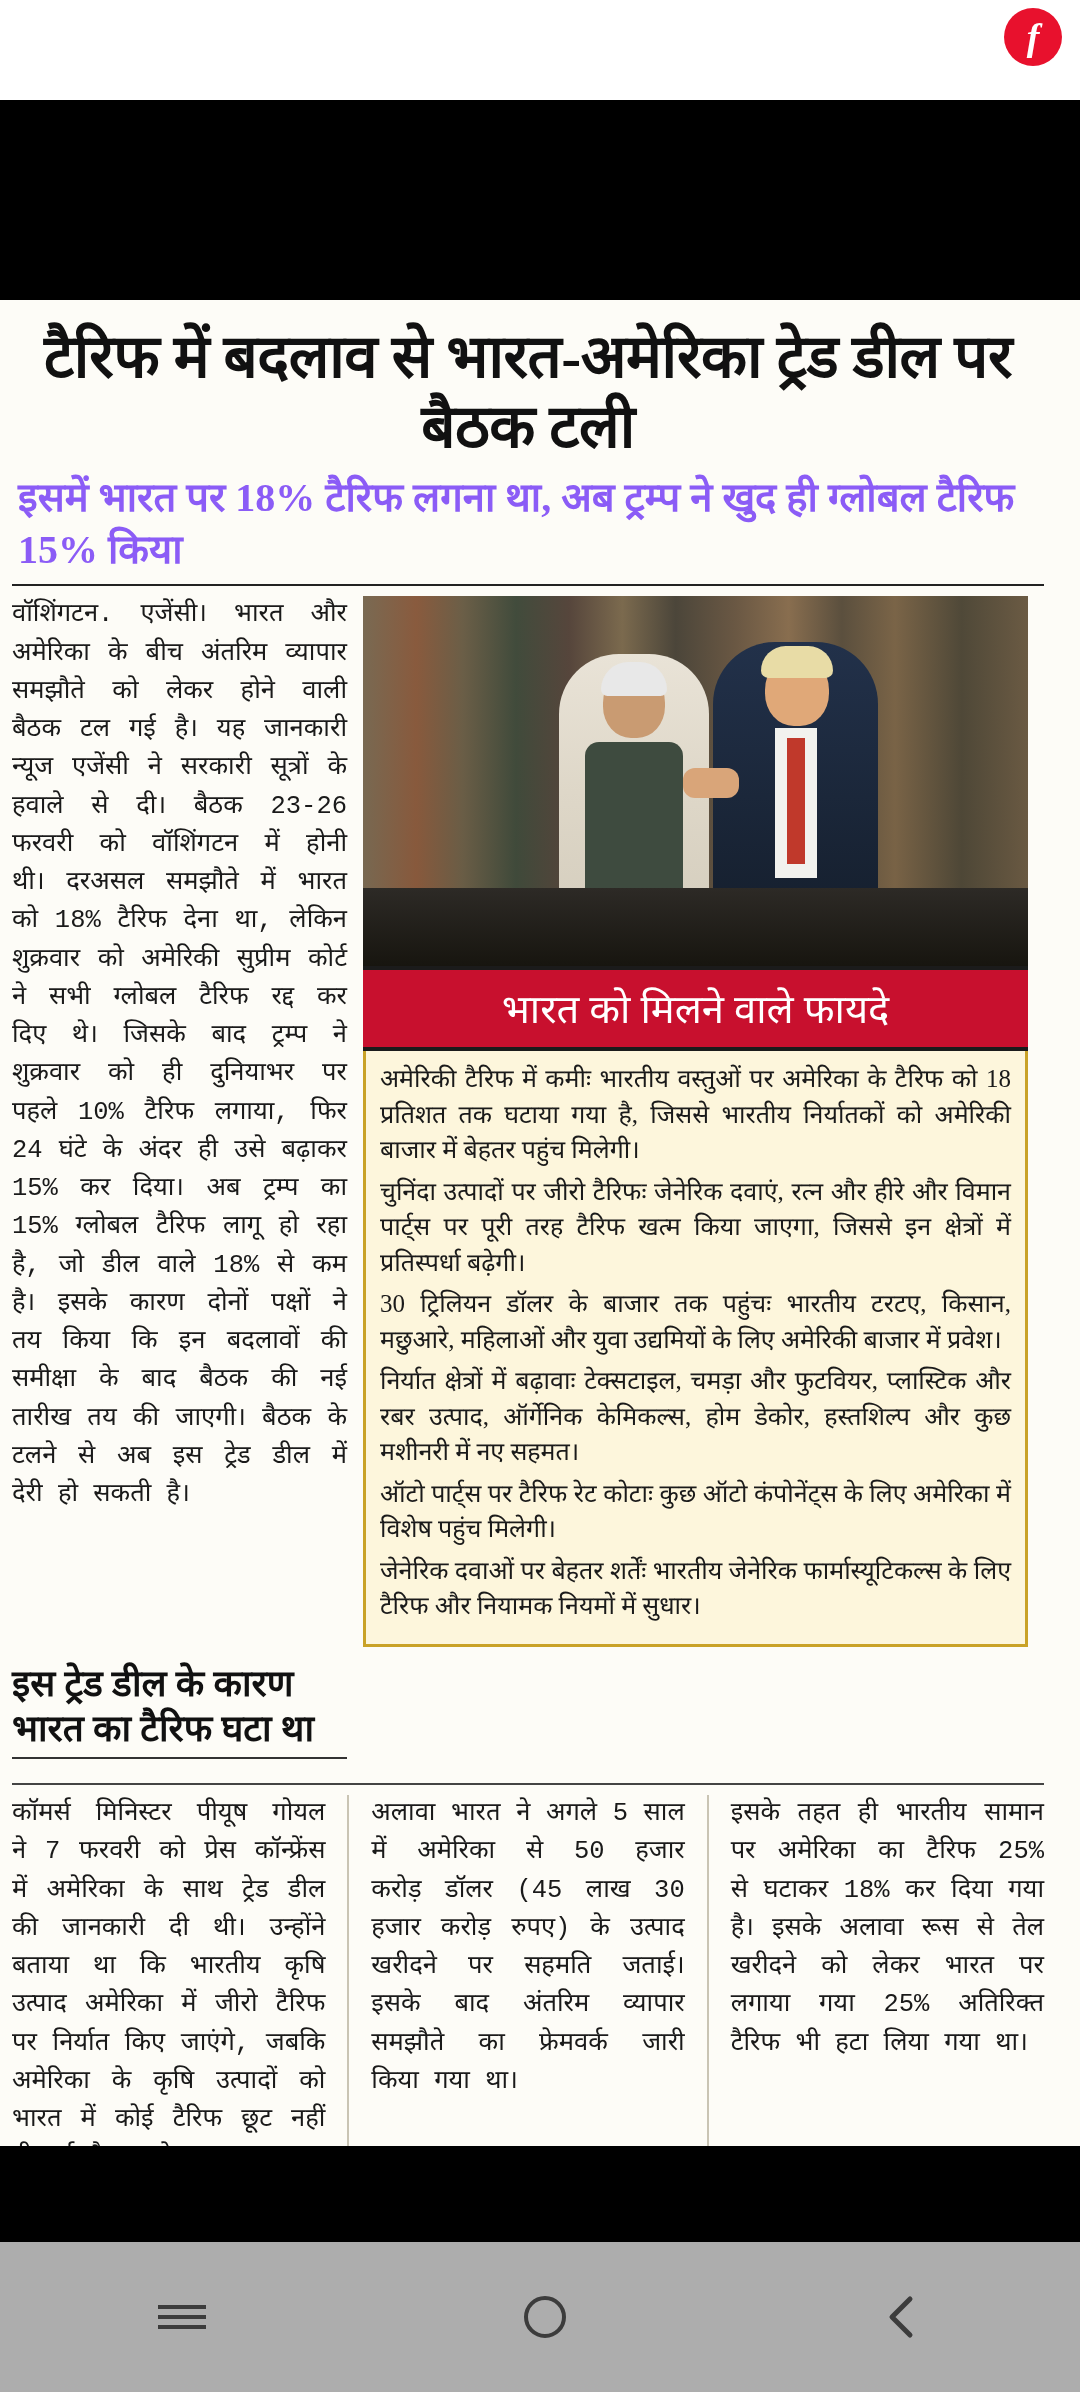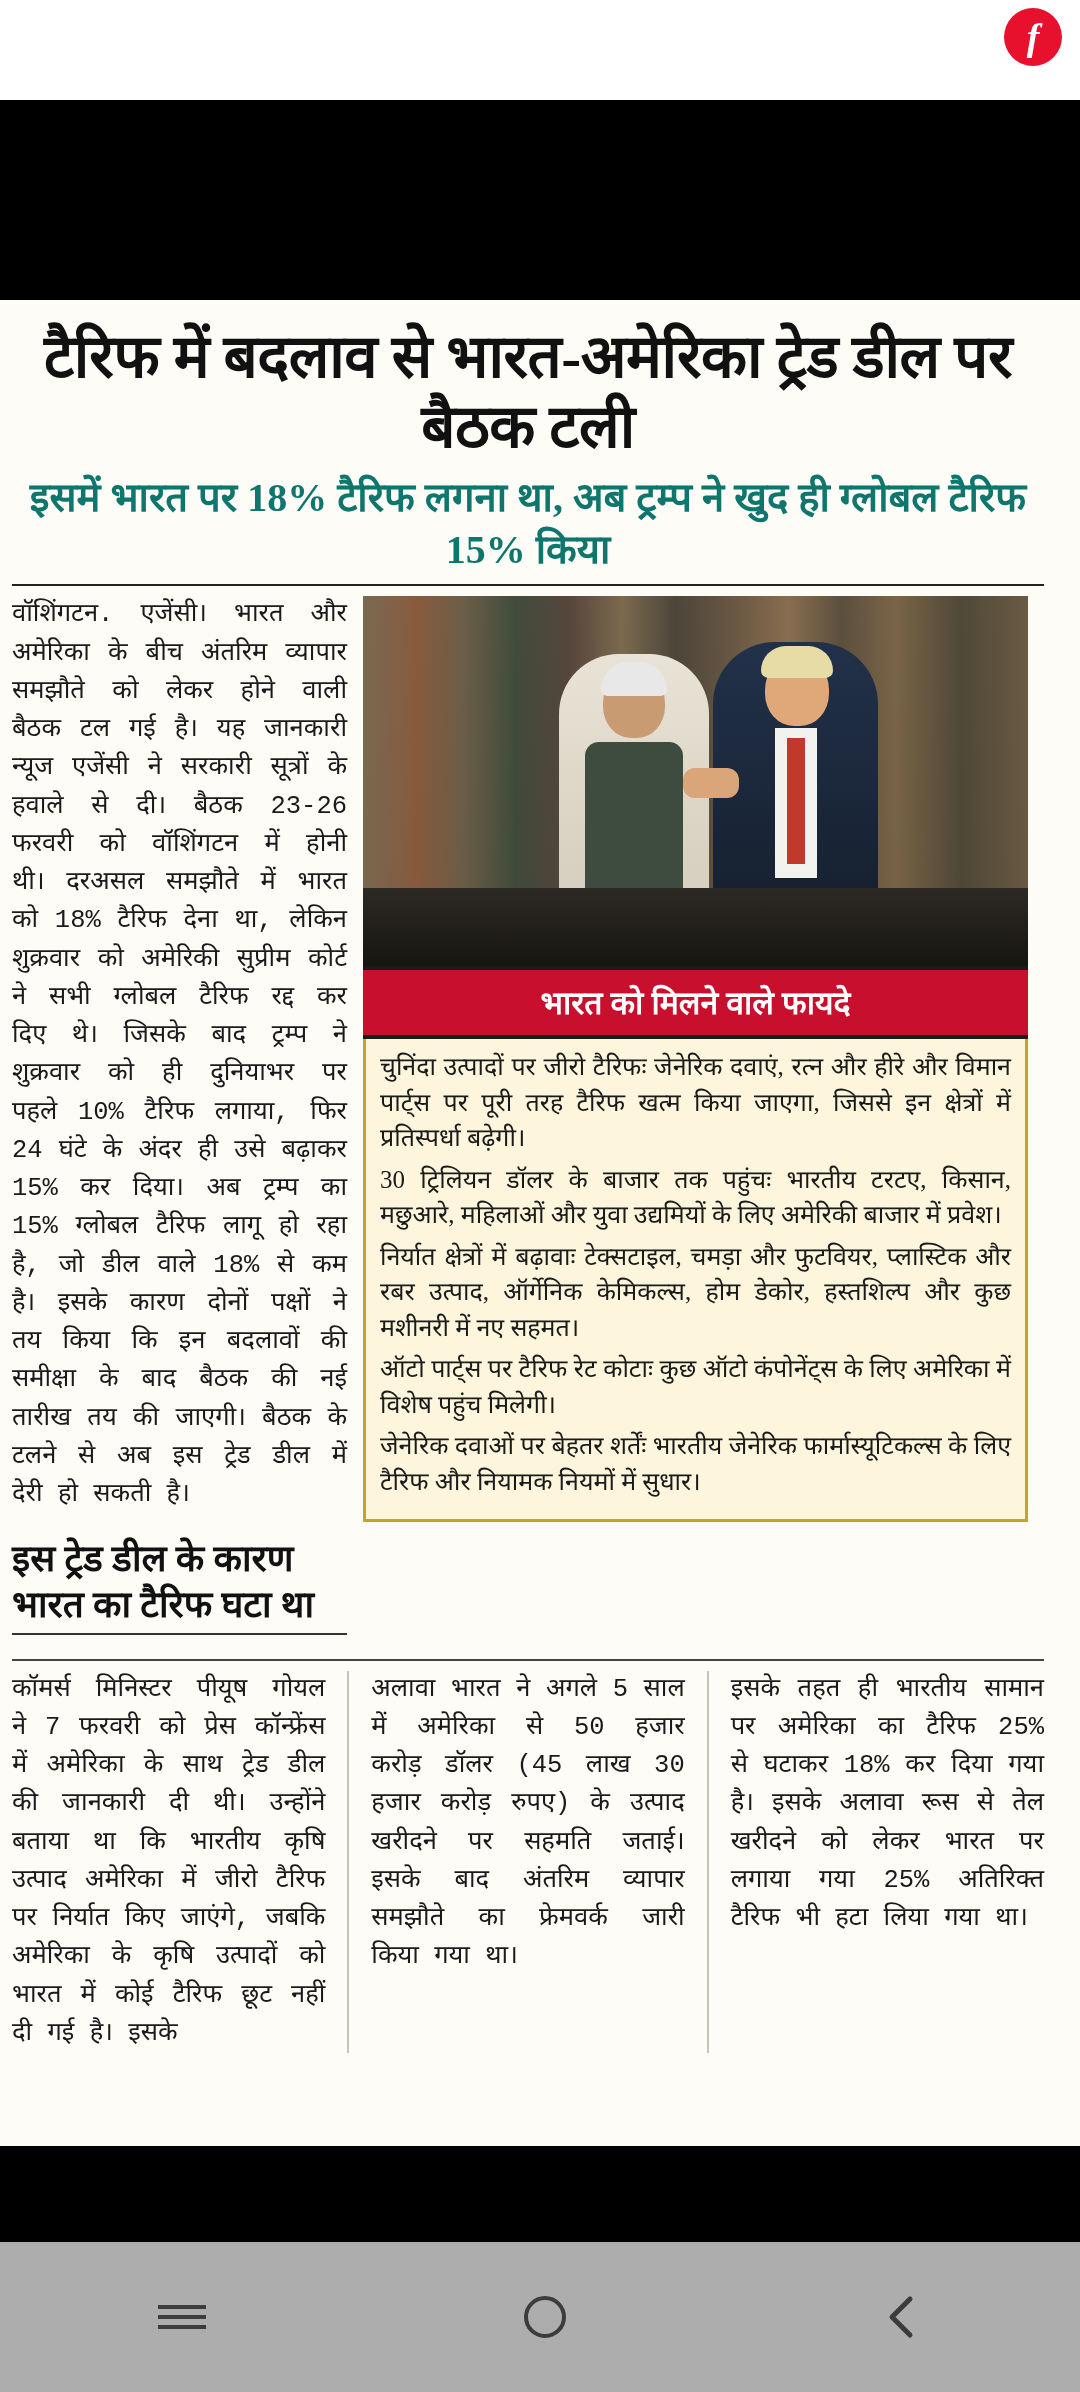--- a/index.html
+++ b/index.html
@@ -56,22 +56,22 @@
     color: #111;
     text-align: center;
     letter-spacing: -0.5px;
     margin: 6px 0 4px 0;
   }
   .subhead {
     font-family: "Liberation Serif", serif;
     font-weight: bold;
     font-size: 40px;
     line-height: 1.3;
-    color: #0f766e;
-    text-align: center;
+    color: #8b5cf6;
+    text-align: left;
     margin: 10px 6px 6px 6px;
   }
   .rule {
     border: 0; border-top: 2px solid #222;
     margin: 8px 0 10px 0;
   }
 
   
   .main-grid {
     display: flex;
@@ -155,22 +155,22 @@
   }
   .handshake {
     position: absolute; left: 320px; bottom: 168px;
     width: 56px; height: 30px; background: #d9a579; border-radius: 12px;
   }
 
   .benefits-head {
     background: #c8102e;
     color: #fff;
     font-family: "Liberation Serif", serif;
-    font-weight: bold;
-    font-size: 32px;
+    font-weight: normal;
+    font-size: 40px;
     text-align: center;
     padding: 10px 0 12px 0;
     border-top: 4px solid #1b1b1b;
     border-bottom: 4px solid #1b1b1b;
   }
   .benefits-box {
     background: #fdf6dc;
     border: 3px solid #c9a227;
     border-top: 0;
     padding: 10px 14px 14px 14px;
@@ -257,20 +257,21 @@
               <div class="hair"></div>
             </div>
             <div class="handshake"></div>
             <div class="rail"></div>
             <div class="stage-floor"></div>
           </div>
 
           <div class="benefits-head">भारत को मिलने वाले फायदे</div>
 
           <div class="benefits-box">
+            <div class="benefit">अमेरिकी टैरिफ में कमीः भारतीय वस्तुओं पर अमेरिका के टैरिफ को 18 प्रतिशत तक घटाया गया है, जिससे भारतीय निर्यातकों को अमेरिकी बाजार में बेहतर पहुंच मिलेगी।</div>
             <div class="benefit">चुनिंदा उत्पादों पर जीरो टैरिफः जेनेरिक दवाएं, रत्न और हीरे और विमान पार्ट्स पर पूरी तरह टैरिफ खत्म किया जाएगा, जिससे इन क्षेत्रों में प्रतिस्पर्धा बढ़ेगी।</div>
             <div class="benefit">30 ट्रिलियन डॉलर के बाजार तक पहुंचः भारतीय टरटए, किसान, मछुआरे, महिलाओं और युवा उद्यमियों के लिए अमेरिकी बाजार में प्रवेश।</div>
             <div class="benefit">निर्यात क्षेत्रों में बढ़ावाः टेक्सटाइल, चमड़ा और फुटवियर, प्लास्टिक और रबर उत्पाद, ऑर्गेनिक केमिकल्स, होम डेकोर, हस्तशिल्प और कुछ मशीनरी में नए सहमत।</div>
             <div class="benefit">ऑटो पार्ट्स पर टैरिफ रेट कोटाः कुछ ऑटो कंपोनेंट्स के लिए अमेरिका में विशेष पहुंच मिलेगी।</div>
             <div class="benefit">जेनेरिक दवाओं पर बेहतर शर्तेंः भारतीय जेनेरिक फार्मास्यूटिकल्स के लिए टैरिफ और नियामक नियमों में सुधार।</div>
           </div>
 
         </div>
       </div>
 

